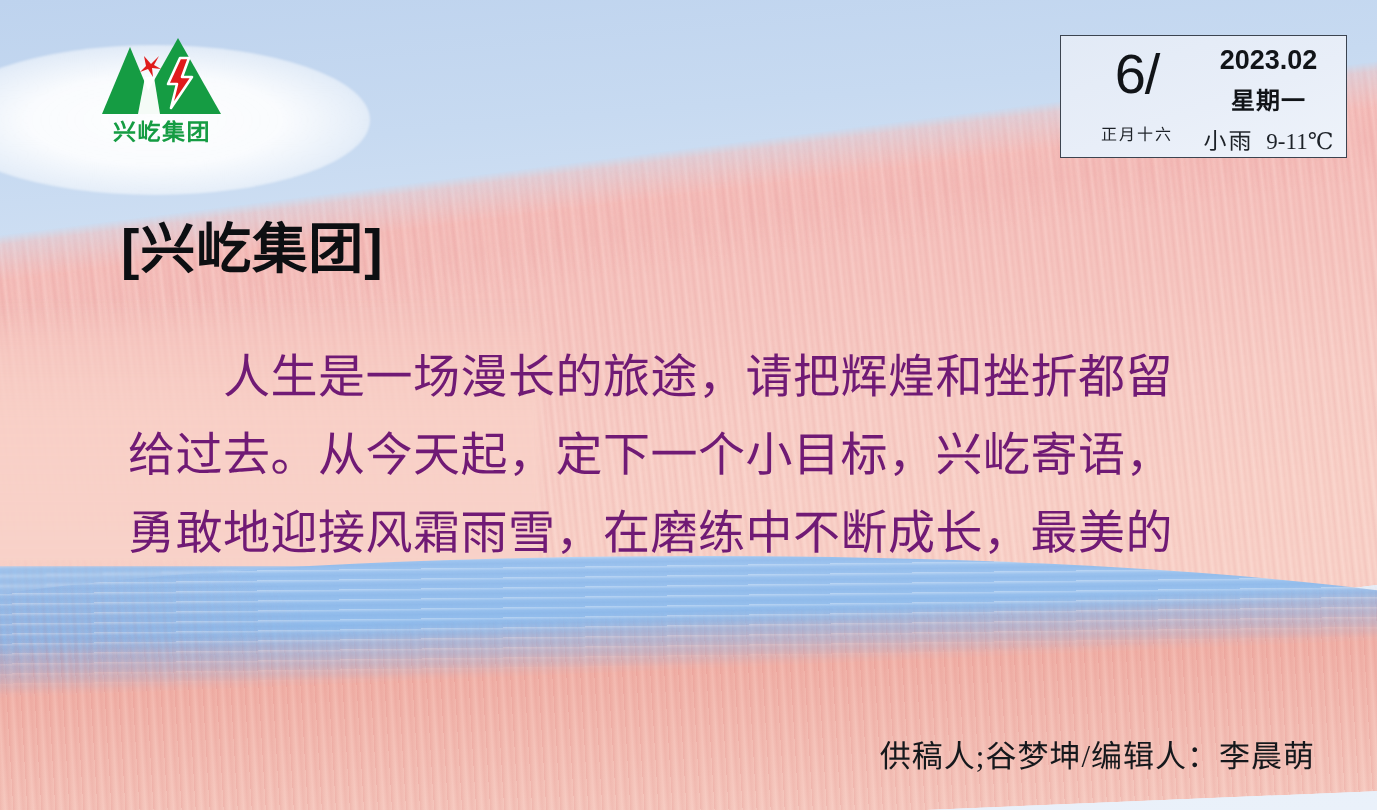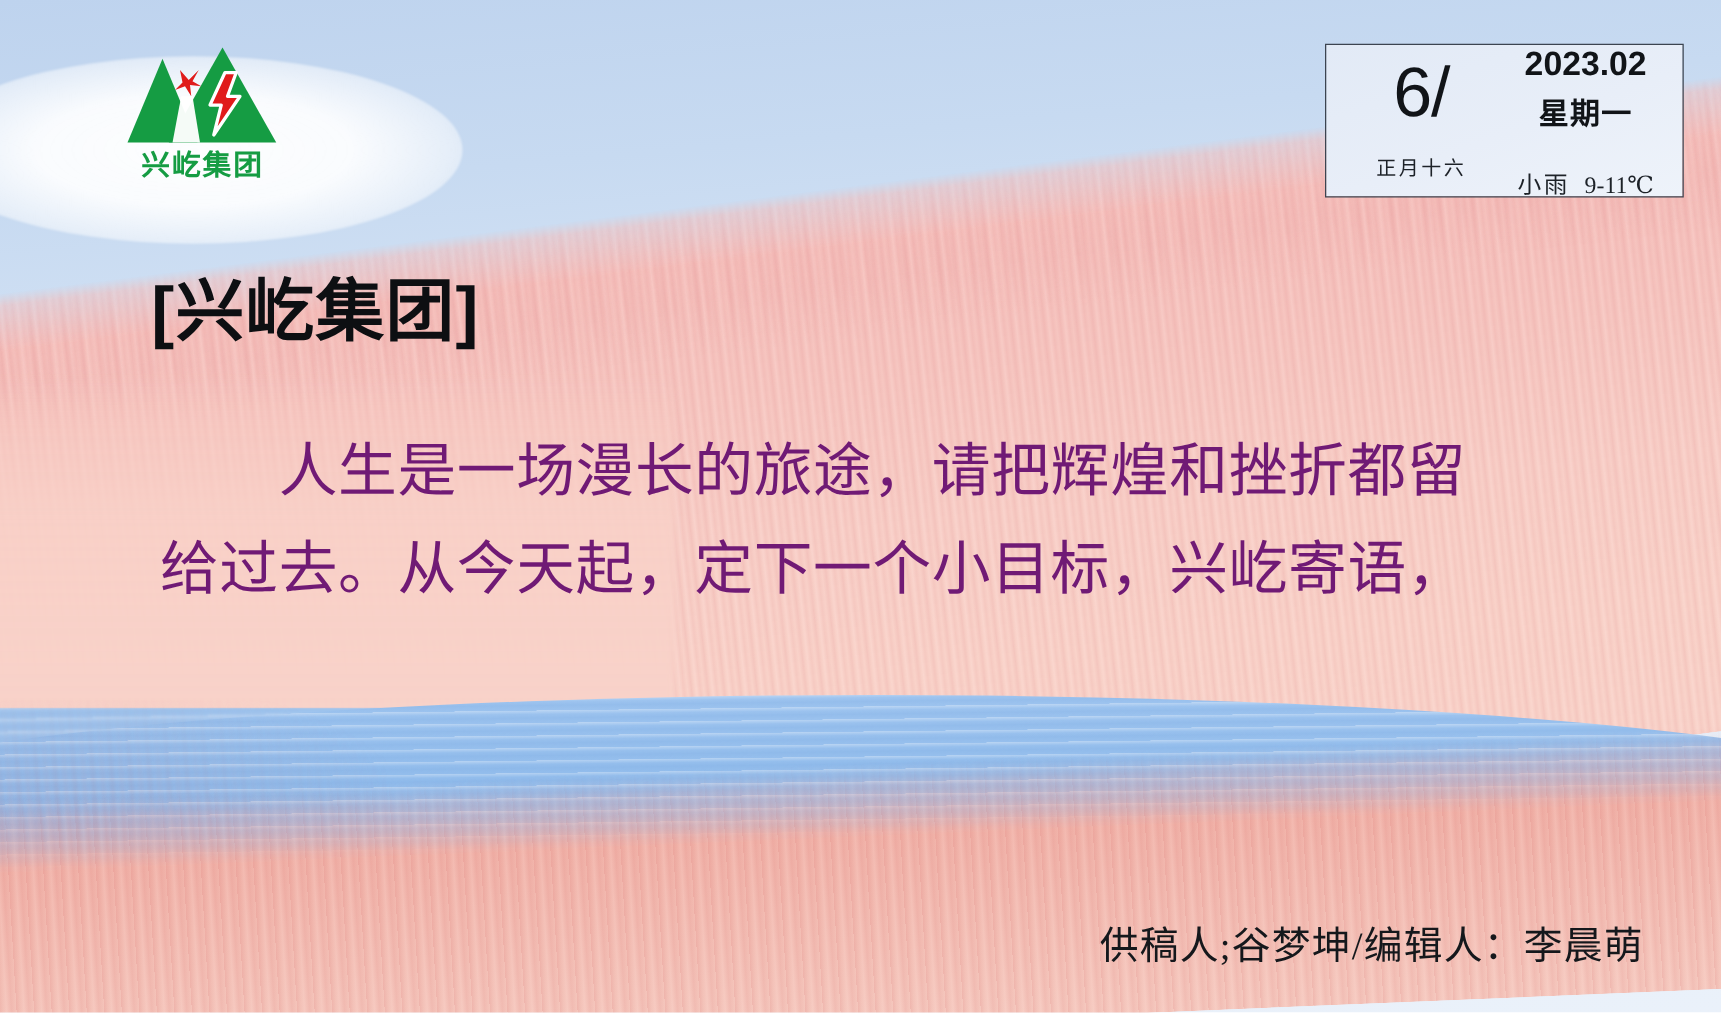--- a/index.html
+++ b/index.html
@@ -262,42 +262,42 @@
     font-size: 16px;
     color: #1d2228;
     letter-spacing: 2px;
     margin-top: 14px;
   }
   .dc-right {
     flex: 1 1 auto;
     display: flex;
     flex-direction: column;
     align-items: center;
-    justify-content: center;
+    justify-content: flex-start;
     padding-top: 6px;
   }
   .dc-ym {
     font-size: 27px;
     font-weight: bold;
     color: #111418;
     letter-spacing: 0px;
     line-height: 1.1;
   }
   .dc-week {
     font-size: 24px;
     font-weight: bold;
     color: #111418;
     letter-spacing: 1px;
     margin-top: 5px;
   }
   .dc-weather {
     font-family: "Liberation Serif", "DejaVu Serif", serif;
-    font-size: 19px;
+    font-size: 23px;
     color: #1d2228;
-    margin-top: 26px;
+    margin-top: 6px;
     white-space: nowrap;
   }
   .dc-weather .wx { letter-spacing: 2px; }
   .dc-weather .tp { margin-left: 7px; letter-spacing: 0px; }
 
   
   .title {
     position: absolute;
     left: 121px;
     top: 222px;
@@ -378,17 +378,18 @@
         <span class="tp">9-11℃</span>
       </div>
     </div>
   </div>
 
   <div class="title">[兴屹集团]</div>
 
   <div class="body-text">
     <span class="ln">　　人生是一场漫长的旅途，请把辉煌和挫折都留</span>
     <span class="ln">给过去。从今天起，定下一个小目标，兴屹寄语，</span>
+    <span class="ln">勇敢地迎接风霜雨雪，在磨练中不断成长，最美的</span>
   </div>
 
   <div class="credit">供稿人;谷梦坤/编辑人：李晨萌</div>
 
 </div>
 
 </body></html>

